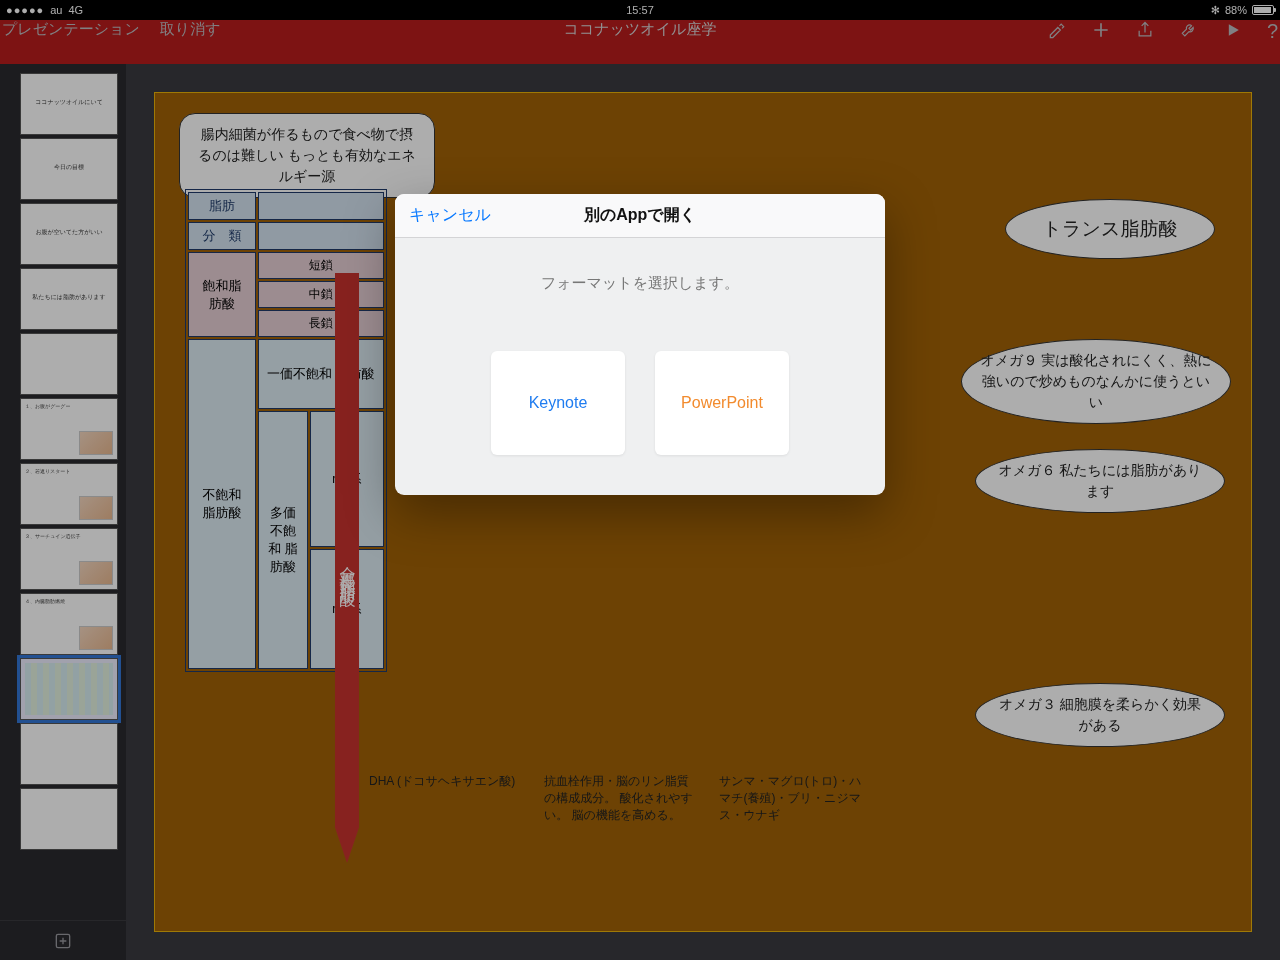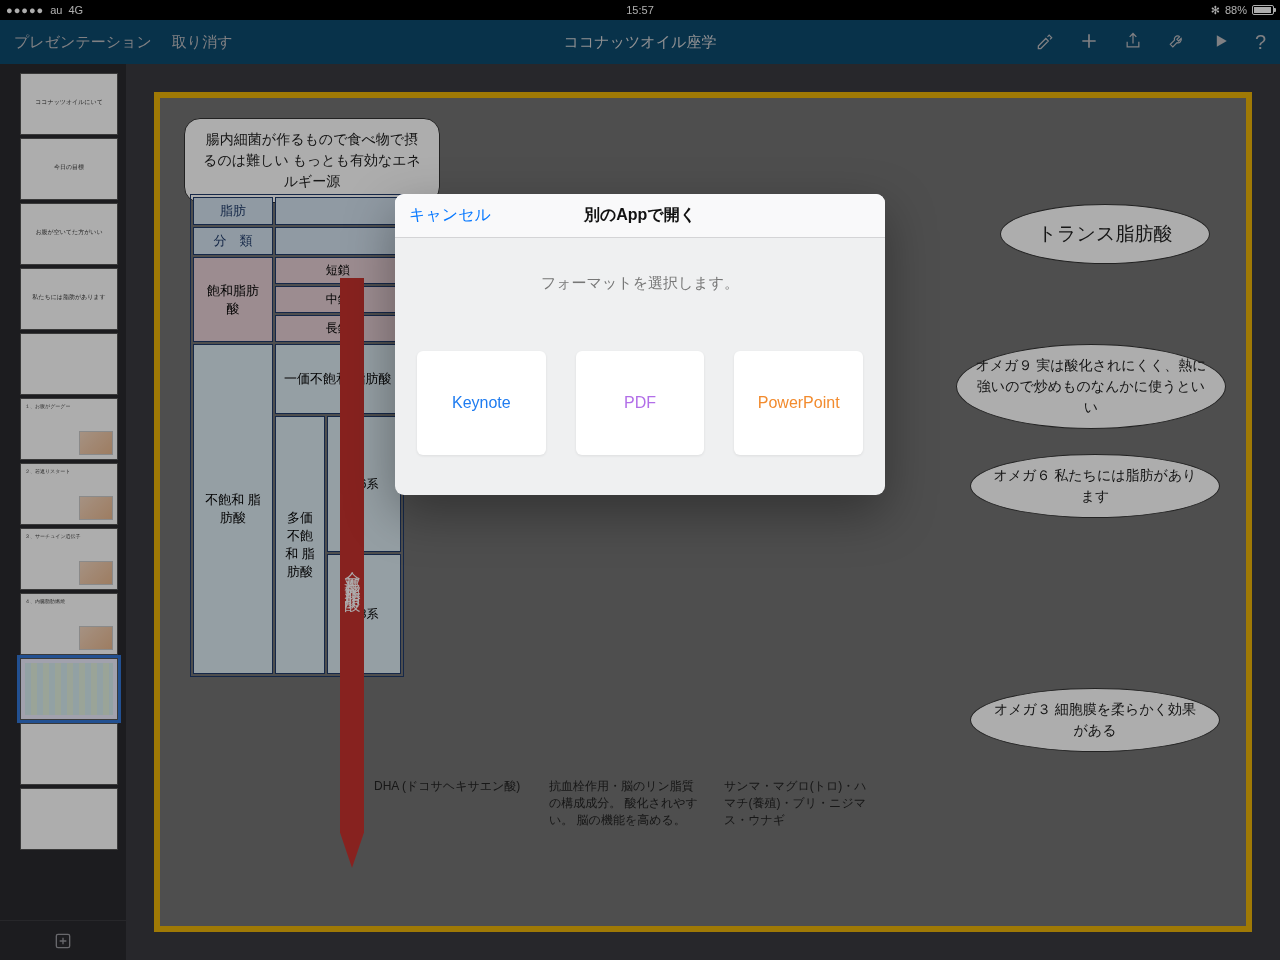--- a/index.html
+++ b/index.html
@@ -5,39 +5,39 @@
 html,body{margin:0;padding:0;width:1280px;height:960px;font-family:-apple-system,"Hiragino Sans","Hiragino Kaku Gothic ProN",sans-serif;background:#2a2a2e;overflow:hidden}
 *{box-sizing:border-box}
 .statusbar{height:20px;background:#000;color:#fff;display:flex;align-items:center;font-size:11px;padding:0 6px;position:relative}
 .sb-left{display:flex;align-items:center;gap:6px}
 .dots{letter-spacing:1px}
 .sb-center{position:absolute;left:50%;transform:translateX(-50%)}
 .sb-right{margin-left:auto;display:flex;align-items:center;gap:5px}
 .battery{display:inline-block;width:22px;height:10px;border:1px solid #fff;border-radius:2px;position:relative}
 .battery::after{content:"";position:absolute;right:-3px;top:2px;width:2px;height:4px;background:#fff;border-radius:0 1px 1px 0}
 .battery .fill{position:absolute;left:1px;top:1px;bottom:1px;width:86%;background:#fff}
-.toolbar{height:44px;background:#0c4a6e;color:#bdbdc1;display:flex;align-items:center;padding:0 14px;font-size:15px;position:relative}
+.toolbar{height:44px;background:#b91c1c;color:#bdbdc1;display:flex;align-items:flex-start;padding:0 2px;font-size:15px;position:relative}
 .tb-left{display:flex;gap:20px}
 .tb-title{position:absolute;left:50%;transform:translateX(-50%);color:#d6d6d8}
 .tb-right{margin-left:auto;display:flex;gap:24px;align-items:center}
 .tb-right svg{width:20px;height:20px;fill:none;stroke:#bdbdc1;stroke-width:1.5}
 .plus-icon svg{stroke-width:2}
 .workspace{position:absolute;top:64px;bottom:0;left:0;right:0;display:flex;background:#2a2a2e}
 .sidebar{width:126px;background:#2a2a2e;overflow-y:auto;padding:6px 0 44px}
 .sidebar::-webkit-scrollbar{width:0}
 .thumb{margin:3px 8px 3px 20px;height:62px;background:#fff;border:1px solid #555;position:relative;font-size:6px;color:#333;padding:4px;overflow:hidden}
 .thumb.selected{outline:3px solid #3376d6;background:#eef}
 .thumb .tline{color:#444;font-size:5px;line-height:1.3}
 .thumb-titlebox{text-align:center;margin-top:20px;font-size:6px}
 .thumb-pic{position:absolute;right:4px;bottom:4px;width:34px;height:24px;background:linear-gradient(135deg,#f4d7c0,#e8b890);border:1px solid #ccc}
 .thumb-chart{position:absolute;inset:4px;background:repeating-linear-gradient(90deg,#d7eef2 0 6px,#e3f2e0 6px 12px)}
 .add-slide{position:absolute;bottom:0;left:0;width:126px;height:40px;background:#2a2a2e;display:flex;align-items:center;justify-content:center;border-top:1px solid #3a3a3e}
 .add-slide svg{width:20px;height:20px;stroke:#9a9aa0;stroke-width:1.6;fill:none}
 .canvas{flex:1;position:relative;background:#3a3a40;padding:28px}
-.slide{background:#737373;width:100%;height:100%;position:relative;overflow:hidden;border:6px solid #eab308}
+.slide{background:#a16207;width:100%;height:100%;position:relative;overflow:hidden;border:1px solid #eab308}
 .bubble{position:absolute;border:1.2px solid #333;border-radius:50%;background:#fff;padding:10px 18px;text-align:center;font-size:14px;line-height:1.5;color:#222}
 .bubble.b1{left:24px;top:20px;width:256px;border-radius:16px}
 .bubble.b2{right:36px;top:106px;width:210px;height:60px;display:flex;align-items:center;justify-content:center;font-size:19px}
 .bubble.b3{right:20px;top:246px;width:270px}
 .bubble.b4{right:26px;top:356px;width:250px}
 .bubble.b5{right:26px;top:590px;width:250px}
 .grid-table{position:absolute;left:30px;top:96px;border:1px solid #1f3a6a;font-size:13px}
 .grid-table td{border:1px solid #1f3a6a;padding:4px 8px;text-align:center;background:#fff}
 .gtitle{background:#d4e4f0!important;color:#1f3a6a;font-weight:500}
 .grow1{background:#e6cfd4!important}
@@ -166,21 +166,21 @@
       <div class="bubble b5">オメガ３
 細胞膜を柔らかく効果がある</div>
 
       <table class="grid-table">
         <tbody>
             <tr>
               <td class="gtitle">脂肪</td>
               <td class="gtitle" colspan="2"></td>
             </tr>
         <tr>
-              <td class="gtitle" style="width:80px">分　類</td>
+              <td class="gtitle" style="width:68px">分　類</td>
               <td class="gtitle" colspan="2" style="width:110px"></td>
             </tr>
         <tr>
               <td rowspan="3" class="grow1">飽和脂肪酸</td>
               <td colspan="2" class="grow1 smalltxt">短鎖</td>
             </tr>
         <tr>
               <td colspan="2" class="grow1 smalltxt">中鎖</td>
             </tr>
         <tr>
@@ -222,17 +222,16 @@
 
 <div class="sheet">
   <div class="sheet-hdr">
     <span class="cancel">キャンセル</span>
     <span class="sheet-title">別のAppで開く</span>
   </div>
   <div class="sheet-body">
     <div class="format-label">フォーマットを選択します。</div>
     <div class="tiles">
       <div class="tile t-key">Keynote</div>
-      <div class="tile t-pdf">PDF</div>
       <div class="tile t-ppt">PowerPoint</div>
     </div>
   </div>
 </div>
 
 </body></html>

